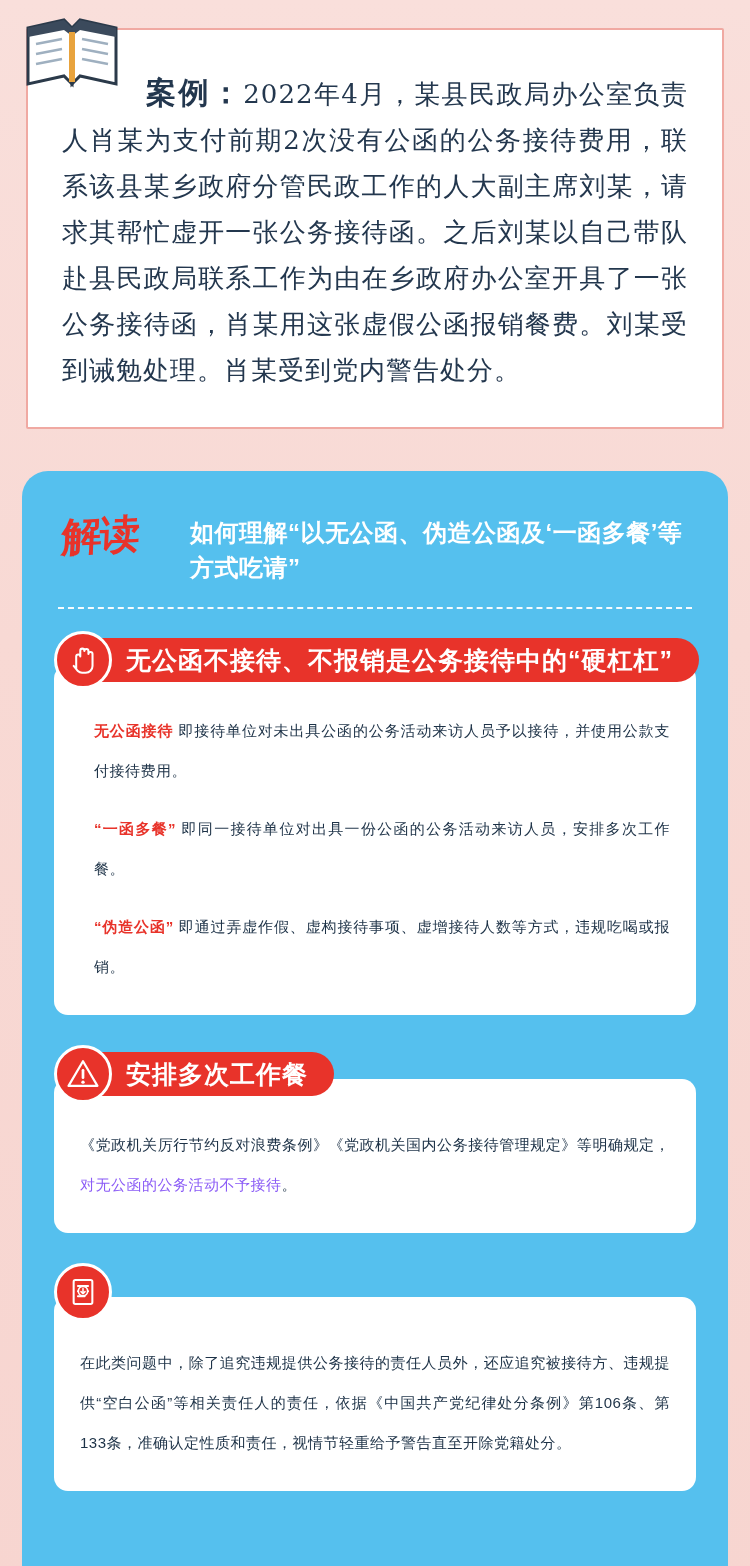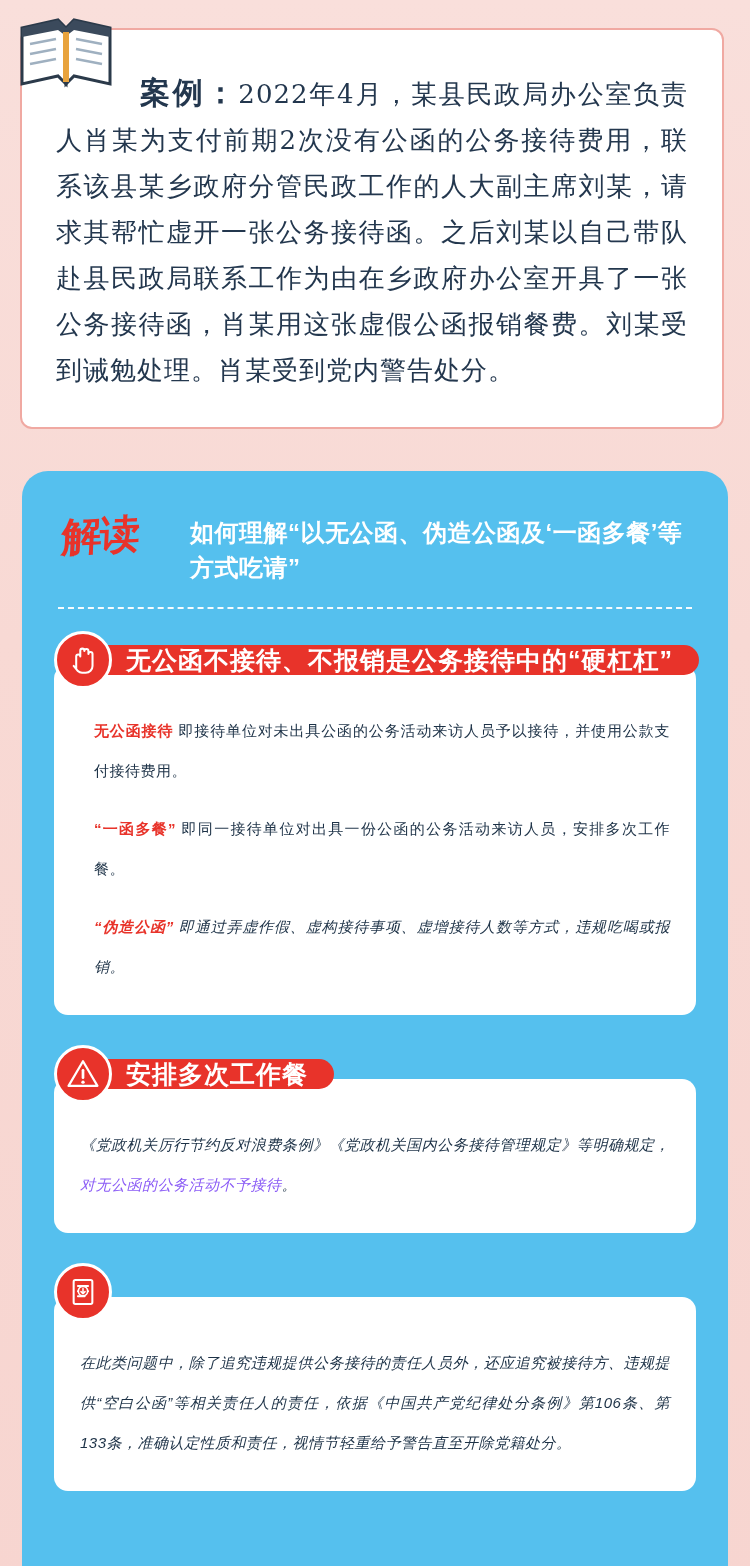--- a/index.html
+++ b/index.html
@@ -13,24 +13,24 @@
     position: relative;
     width: 750px;
     min-height: 1566px;
     background: linear-gradient(180deg, #f9dfdb 0%, #f8d9d4 40%, #f7d5d0 100%);
     overflow: hidden;
   }
 
   
   .case-card {
     position: relative;
-    margin: 28px 26px 0 20px;
+    margin: 28px 26px 0 26px;
     background: #ffffff;
     border: 2px solid #f0a9a2;
-    border-radius: 12px;
+    border-radius: 2px;
     padding: 40px 34px 34px 34px;
     min-height: 360px;
   }
   .book-icon {
     position: absolute;
     left: -8px;
     top: -16px;
     width: 104px;
     height: 82px;
   }
@@ -110,21 +110,21 @@
     border: 3px solid #ffffff;
     display: flex; align-items: center; justify-content: center;
     position: relative;
     z-index: 4;
     flex: 0 0 auto;
   }
   .hdr-bar {
     margin-left: -22px;
     background: #e8332a;
     border-radius: 0 30px 30px 0;
-    height: 30px;
+    height: 44px;
     display: flex; align-items: center;
     padding: 0 26px 0 36px;
     color: #fff;
     font-size: 25px;
     font-weight: bold;
     letter-spacing: 1px;
     white-space: nowrap;
   }
   .hdr-bar.full { flex: 1 1 auto; }
   .section-body {
@@ -132,21 +132,21 @@
     border-radius: 14px;
     margin-top: -24px;
     padding: 46px 26px 28px 26px;
     color: #1d3247;
     font-size: 15px;
     line-height: 40px;
     letter-spacing: .5px;
     text-align: justify;
   }
   .section-body p { margin: 0 0 18px 0; }
-  .section-body p:last-child { margin-bottom: 0; font-style: italic; }
+  .section-body p:last-child { margin-bottom: 0; }
   .indent { text-indent: 0; padding-left: 14px; }
   .red { color: #e8332a; font-weight: bold; }
   .red-plain { color: #8b5cf6; }
 
   
   svg { display: block; }
   .bottom-pad { height: 36px; }
 </style>
 </head>
 <body>

